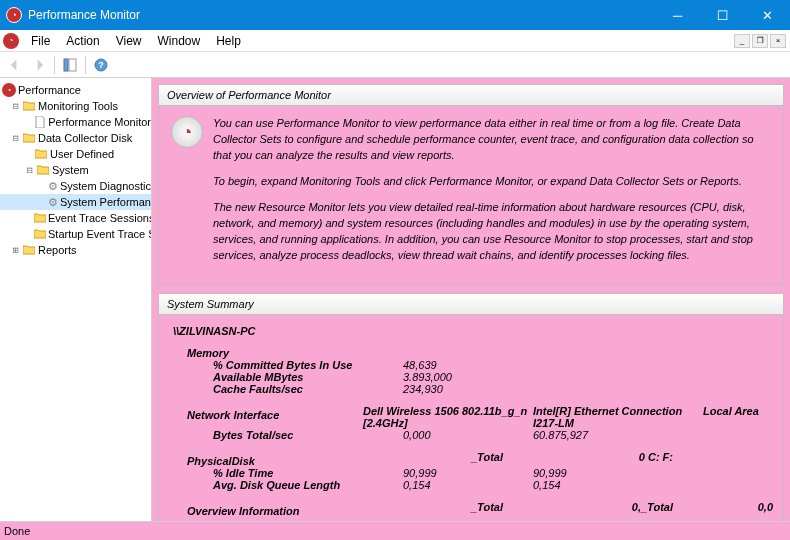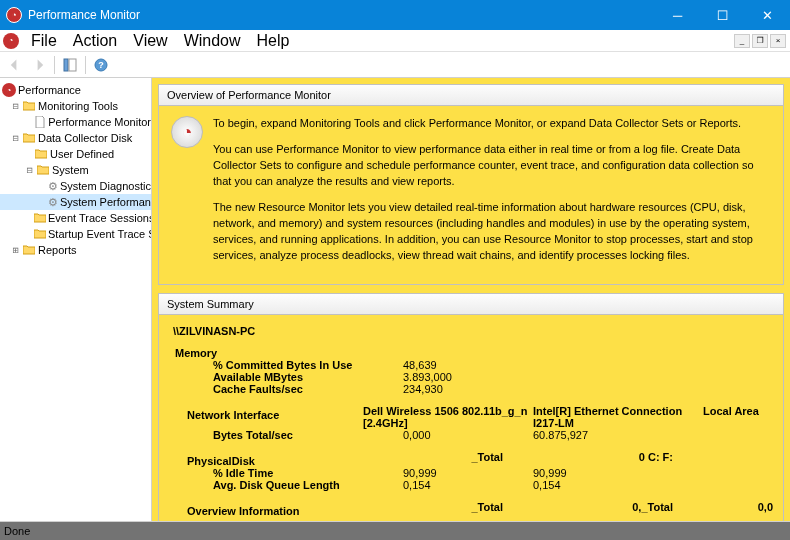--- a/index.html
+++ b/index.html
@@ -6,21 +6,21 @@
     body { width: 790px; height: 540px; background: #fff; overflow: hidden; font-size: 11px; }
     
     .titlebar { height: 30px; background: #0883d8; display: flex; align-items: center; color: #fff; }
     .titlebar .tb-icon { width: 16px; height: 16px; margin: 0 6px; background: #c53030; border-radius: 50%; border: 1px solid #fff; display: inline-flex; align-items: center; justify-content: center; font-size: 9px; }
     .titlebar .title { font-size: 12px; color: #fff; }
     .win-controls { margin-left: auto; display: flex; }
     .win-btn { width: 45px; height: 30px; display: flex; align-items: center; justify-content: center; color: #fff; font-size: 13px; }
     
     .menubar { height: 22px; display: flex; align-items: center; background: #fff; border-bottom: 1px solid #e0e0e0; padding-left: 3px; }
     .menubar .mb-icon { width: 16px; height: 16px; margin-right: 4px; background: #c53030; border-radius: 50%; display: inline-flex; align-items: center; justify-content: center; font-size: 8px; color: #fff; }
-    .menubar .menu-item { padding: 2px 8px; font-size: 16px; }
+    .menubar .menu-item { padding: 2px 8px; font-size: 12px; }
     .menubar-right { margin-left: auto; display: flex; padding-right: 4px; gap: 2px; }
     .mdi-btn { width: 16px; height: 14px; border: 1px solid #ccc; background: #f0f0f0; font-size: 8px; display: flex; align-items: center; justify-content: center; }
     
     .toolbar { height: 26px; border-bottom: 1px solid #d0d0d0; display: flex; align-items: center; padding: 0 4px; gap: 2px; }
     .tool-btn { width: 22px; height: 22px; border: 1px solid transparent; display: flex; align-items: center; justify-content: center; color: #666; }
     .tool-btn.disabled { opacity: 0.3; }
     .tool-btn svg { width: 14px; height: 14px; }
     .tool-sep { width: 1px; height: 18px; background: #d0d0d0; margin: 0 2px; }
     
     .workspace { display: flex; height: 443px; }
@@ -28,40 +28,40 @@
     .tree { width: 152px; border-right: 1px solid #d0d0d0; overflow: hidden; padding-top: 4px; }
     .tree-row { display: flex; align-items: center; height: 16px; white-space: nowrap; font-size: 11px; cursor: default; }
     .expander { width: 11px; height: 11px; display: inline-flex; align-items: center; justify-content: center; font-size: 8px; color: #666; margin-right: 1px; }
     .tree-icon { width: 14px; height: 14px; margin-right: 2px; display: inline-flex; align-items: center; justify-content: center; }
     .tree-icon.perf { background: #c53030; border-radius: 50%; color: #fff; font-size: 8px; }
     .tree-icon.folder svg { fill: #ffd868; stroke: #d4a017; }
     .tree-icon.page svg { fill: #fff; stroke: #999; }
     .tree-icon.gear { color: #888; font-size: 11px; }
     .tree-row.selected { background: #cce8ff; }
     
-    .content { flex: 1; overflow: auto; padding: 6px; background: #fde047; }
+    .content { flex: 1; overflow: auto; padding: 6px; background: #f9a8d4; font-style: italic; }
     
     .panel { border: 1px solid #c0c0c0; margin-bottom: 8px; }
     .panel-header { background: linear-gradient(#fdfdfd, #ececec); border-bottom: 1px solid #c0c0c0; padding: 4px 8px; font-size: 11px; }
     .panel-body { padding: 10px 12px; font-size: 11px; line-height: 1.45; }
     .ov-row { display: flex; gap: 10px; }
     .ov-icon { width: 32px; height: 32px; border-radius: 50%; background: radial-gradient(#fff, #d0d0d0); border: 1px solid #bbb; display: flex; align-items: center; justify-content: center; color: #c53030; font-size: 18px; flex-shrink: 0; }
     .ov-text p { margin-bottom: 10px; }
     .link-text { color: #0066cc; text-decoration: underline; cursor: pointer; display: inline-block; }
     
     .summary-body { padding: 10px 14px; font-size: 11px; height: 240px; overflow: hidden; }
     .pc-name { font-weight: bold; margin-bottom: 10px; }
-    .cat { font-weight: bold; margin-top: 4px; margin-left: 2px; }
+    .cat { font-weight: bold; margin-top: 4px; margin-left: 14px; }
     .metrics { display: grid; grid-template-columns: 230px 130px 170px 100px; }
     .mlabel { font-weight: bold; padding-left: 40px; }
     .mval { text-align: left; padding-right: 30px; }
     .colhdr { font-weight: bold; text-align: right; padding-right: 30px; }
     .colhdrL { font-weight: bold; }
     
-    .statusbar { height: 19px; border-top: 1px solid #d0d0d0; display: flex; align-items: center; padding: 0 4px; font-size: 11px; background: #737373; }
+    .statusbar { height: 19px; border-top: 1px solid #d0d0d0; display: flex; align-items: center; padding: 0 4px; font-size: 11px; background: #f9a8d4; }
     
     ::-webkit-scrollbar { width: 17px; height: 17px; }
     ::-webkit-scrollbar-track { background: #f0f0f0; }
     ::-webkit-scrollbar-thumb { background: #c0c0c0; border: 1px solid #a0a0a0; }
     ::-webkit-scrollbar-button { background: #f0f0f0; border: 1px solid #c0c0c0; height: 17px; width: 17px; }
   </style>
 </head>
 <body>
 
 <div class="titlebar">
@@ -200,22 +200,22 @@
       </div>
   </div>
 
   <div class="content">
     <div class="panel">
       <div class="panel-header">Overview of Performance Monitor</div>
       <div class="panel-body">
         <div class="ov-row">
           <div class="ov-icon">◔</div>
           <div class="ov-text">
+            <p>You can use Performance Monitor to view performance data either in real time or from a log file. Create Data Collector Sets to configure and schedule performance counter, event trace, and configuration data collection so that you can analyze the results and view reports.</p>
             <p>To begin, expand Monitoring Tools and click Performance Monitor, or expand Data Collector Sets or Reports.</p>
-            <p>You can use Performance Monitor to view performance data either in real time or from a log file. Create Data Collector Sets to configure and schedule performance counter, event trace, and configuration data collection so that you can analyze the results and view reports.</p>
             <p>The new Resource Monitor lets you view detailed real-time information about hardware resources (CPU, disk, network, and memory) and system resources (including handles and modules) in use by the operating system, services, and running applications. In addition, you can use Resource Monitor to stop processes, start and stop services, analyze process deadlocks, view thread wait chains, and identify processes locking files.</p>
           </div>
         </div>
       </div>
     </div>
 
     <div class="panel">
       <div class="panel-header">System Summary</div>
       <div class="summary-body">
         <div class="pc-name">\\ZILVINASN-PC</div>

